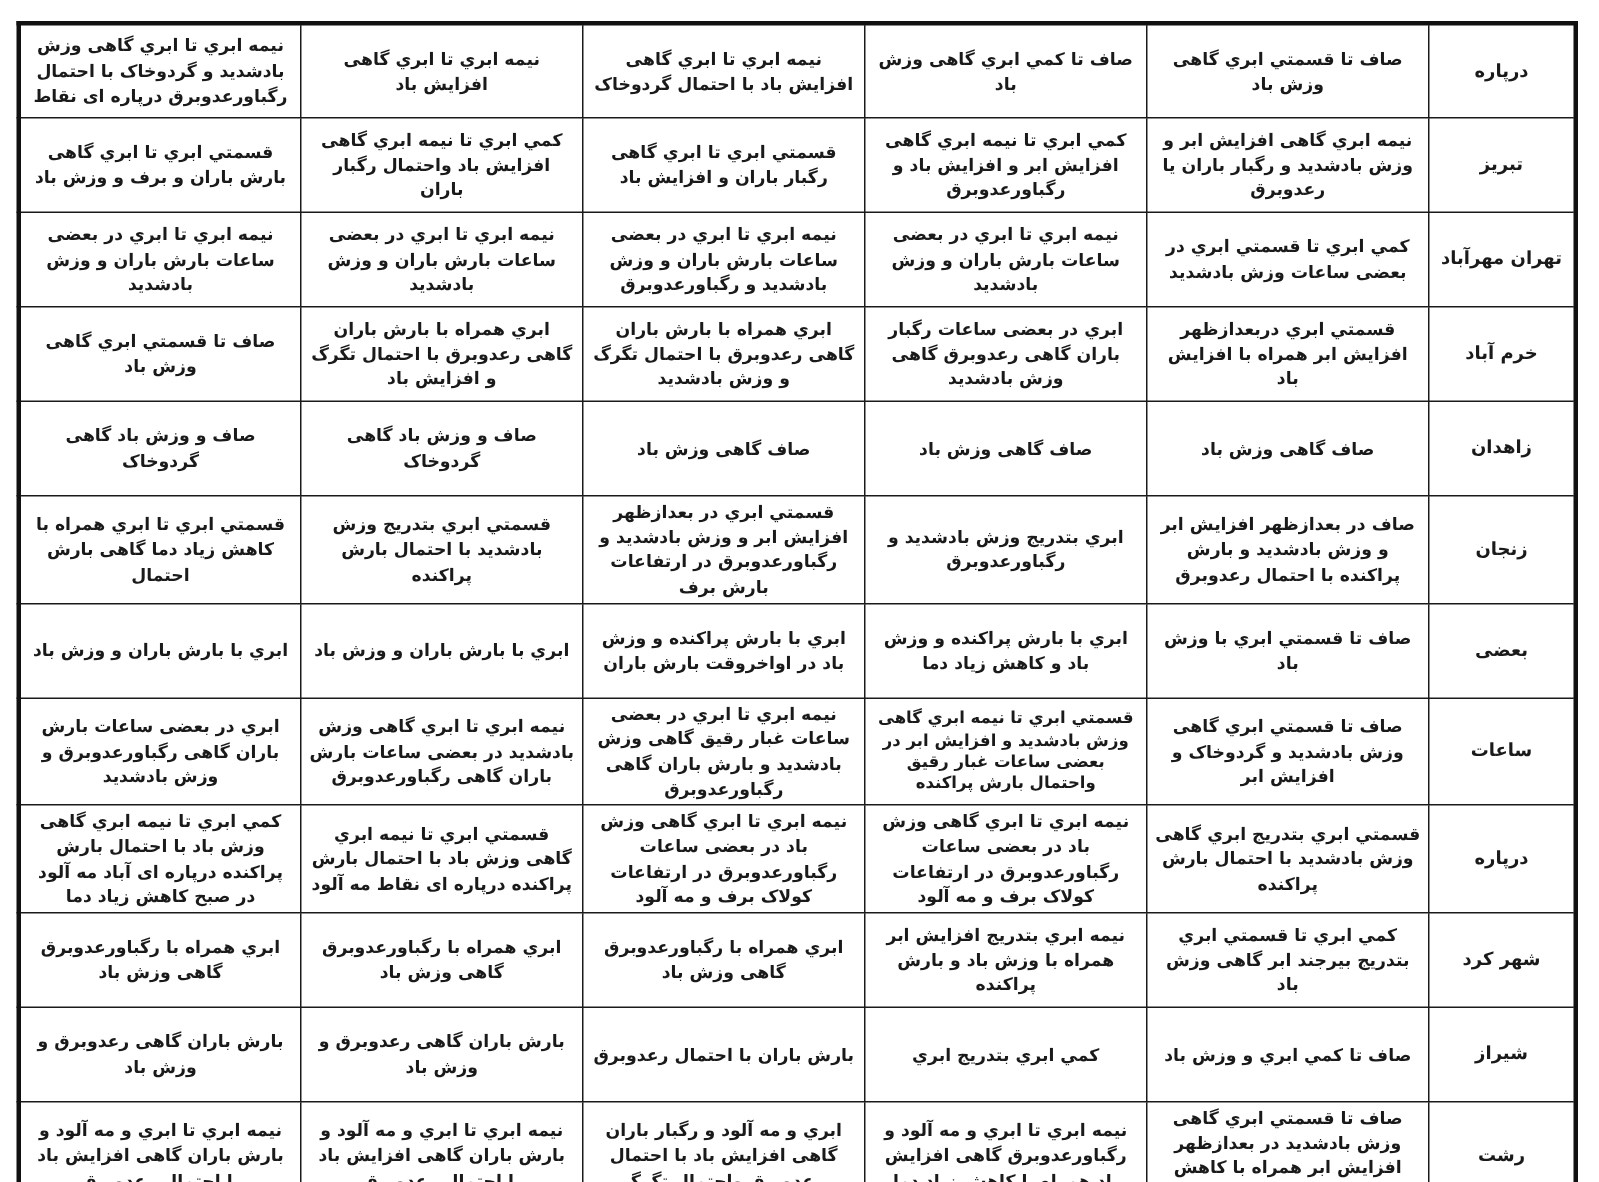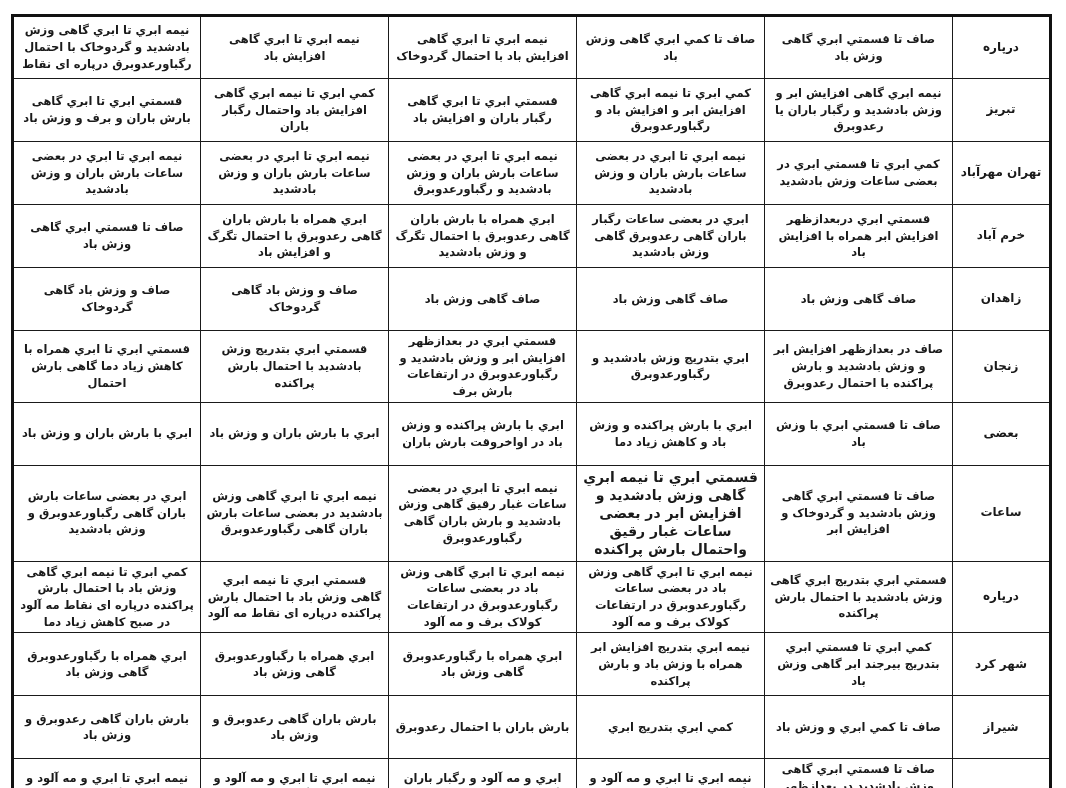--- a/index.html
+++ b/index.html
@@ -113,32 +113,32 @@
         <td class="city">بعضی</td>
         <td>صاف تا قسمتي ابري با وزش باد</td>
         <td>ابري با بارش پراکنده و وزش باد و کاهش زیاد دما</td>
         <td>ابري با بارش پراکنده و وزش باد در اواخروقت بارش باران</td>
         <td>ابري با بارش باران و وزش باد</td>
         <td>ابري با بارش باران و وزش باد</td>
       </tr>
       <tr style="height:63px">
         <td class="city">ساعات</td>
         <td>صاف تا قسمتي ابري گاهی وزش بادشدید و گردوخاک و افزایش ابر</td>
-        <td style="font-size:14px;line-height:1.3">قسمتي ابري تا نیمه ابري گاهی وزش بادشدید و افزایش ابر در بعضی ساعات غبار رقیق واحتمال بارش پراکنده</td>
+        <td style="font-size:11px;line-height:1.3">قسمتي ابري تا نیمه ابري گاهی وزش بادشدید و افزایش ابر در بعضی ساعات غبار رقیق واحتمال بارش پراکنده</td>
         <td>نیمه ابري تا ابري در بعضی ساعات غبار رقیق گاهی وزش بادشدید و بارش باران گاهی رگباورعدوبرق</td>
         <td>نیمه ابري تا ابري گاهی وزش بادشدید در بعضی ساعات بارش باران گاهی رگباورعدوبرق</td>
         <td>ابري در بعضی ساعات بارش باران گاهی رگباورعدوبرق و وزش بادشدید</td>
       </tr>
       <tr style="height:66px">
         <td class="city">درپاره</td>
         <td>قسمتي ابري بتدریج ابري گاهی وزش بادشدید با احتمال بارش پراکنده</td>
         <td>نیمه ابري تا ابري گاهی وزش باد در بعضی ساعات رگباورعدوبرق در ارتفاعات کولاک برف و مه آلود</td>
         <td>نیمه ابري تا ابري گاهی وزش باد در بعضی ساعات رگباورعدوبرق در ارتفاعات کولاک برف و مه آلود</td>
         <td>قسمتي ابري تا نیمه ابري گاهی وزش باد با احتمال بارش پراکنده درپاره ای نقاط مه آلود</td>
-        <td>کمي ابري تا نیمه ابري گاهی وزش باد با احتمال بارش پراکنده درپاره ای نقاط مه آلود در صبح کاهش زیاد دما</td>
+        <td>کمي ابري تا نیمه ابري گاهی وزش باد با احتمال بارش پراکنده درپاره ای آباد مه آلود در صبح کاهش زیاد دما</td>
       </tr>
       <tr style="height:63px">
         <td class="city">شهر کرد</td>
         <td>کمي ابري تا قسمتي ابري بتدریج بیرجند ابر گاهی وزش باد</td>
         <td>نیمه ابري بتدریج افزایش ابر همراه با وزش باد و بارش پراکنده</td>
         <td>ابري همراه با رگباورعدوبرق گاهی وزش باد</td>
         <td>ابري همراه با رگباورعدوبرق گاهی وزش باد</td>
         <td>ابري همراه با رگباورعدوبرق گاهی وزش باد</td>
       </tr>
       <tr style="height:63px">

